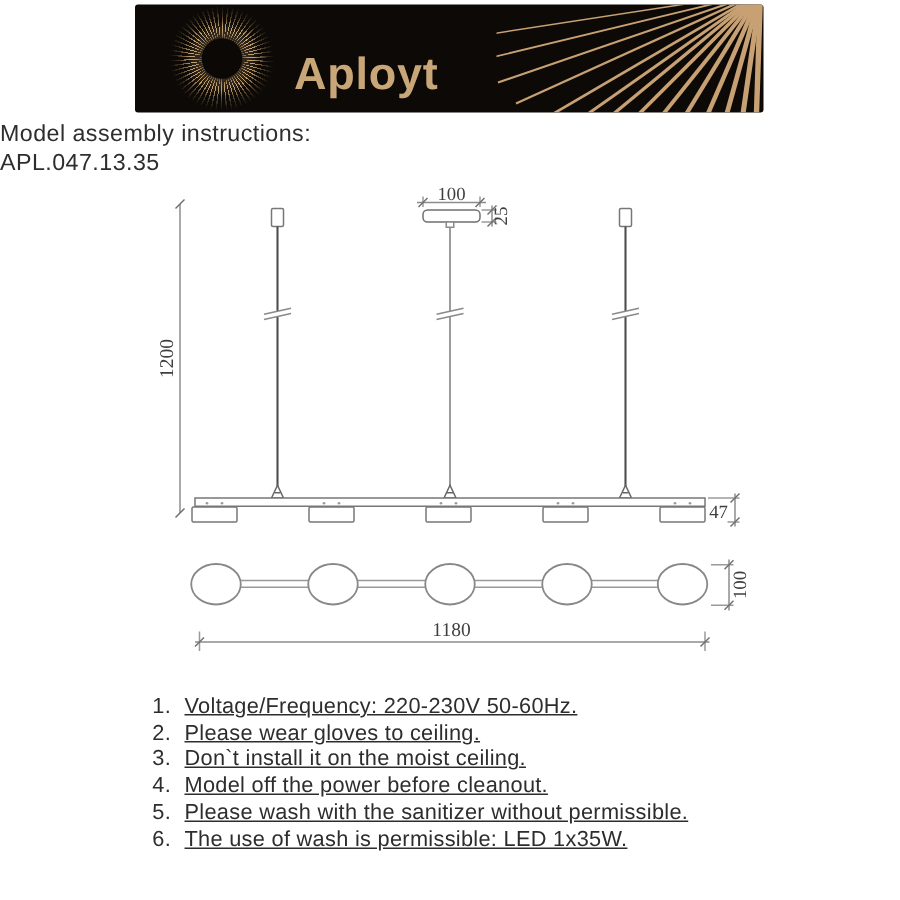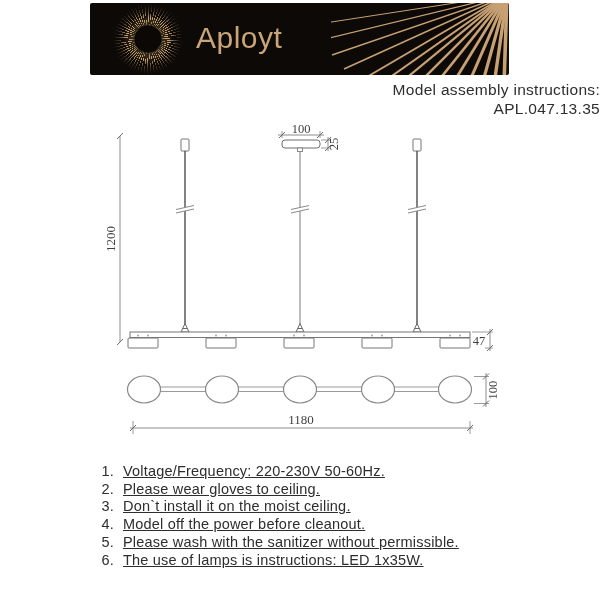--- a/index.html
+++ b/index.html
@@ -24,27 +24,27 @@
     background:repeating-conic-gradient(rgba(206,168,116,.95) 0deg 1.7deg, rgba(206,168,116,0) 1.7deg 5.8deg);
     -webkit-mask-image:radial-gradient(circle, transparent 0 13%, #000 19% 40%, rgba(0,0,0,.3) 54%, transparent 67%);
     mask-image:radial-gradient(circle, transparent 0 13%, #000 19% 40%, rgba(0,0,0,.3) 54%, transparent 67%);
   }
   .logo-core {
     position:absolute; left:50%; top:50%; width:27px; height:27px;
     transform:translate(-50%,-50%); border-radius:50%; background:#0b0805;
     box-shadow:0 0 5px 1px rgba(0,0,0,.9);
   }
   .wordmark {
-    position:absolute; left:106px; top:0; height:80px; line-height:70px;
-    font-size:30px; font-weight:400; letter-spacing:.5px; color:#c9a678;
+    position:absolute; left:106px; top:12px; height:80px; line-height:70px;
+    font-size:30px; font-weight:700; letter-spacing:.5px; color:#c9a678;
   }
   .banner-rays { position:absolute; right:0; top:0; }
 
   
-  .title-block { position:absolute; left:0; top:80px; width:600px; text-align:right; color:#2e2e2e; }
+  .title-block { position:absolute; left:0; top:80px; width:600px; text-align:left; color:#2e2e2e; }
   .title-line { font-size:15.5px; font-weight:500; letter-spacing:.3px; line-height:19px; }
 
   
   .drawing { position:absolute; left:80px; top:125px; }
   .drawing text { font-family:"Liberation Serif", serif; fill:#3f3f3f; }
 
   
   .instructions { position:absolute; left:95px; top:463px; width:430px; }
   .instr-row { display:flex; align-items:baseline; line-height:17.7px; }
   .instr-num {
@@ -225,15 +225,15 @@
   <div class="instr-row">
     <span class="instr-num">4.</span>
     <span class="instr-text">Model off the power before cleanout.</span>
   </div>
   <div class="instr-row">
     <span class="instr-num">5.</span>
     <span class="instr-text">Please wash with the sanitizer without permissible.</span>
   </div>
   <div class="instr-row">
     <span class="instr-num">6.</span>
-    <span class="instr-text">The use of lamps is instructions: LED 1x35W.</span>
+    <span class="instr-text">The use of wash is permissible: LED 1x35W.</span>
   </div>
 </div>
 
 </body></html>

